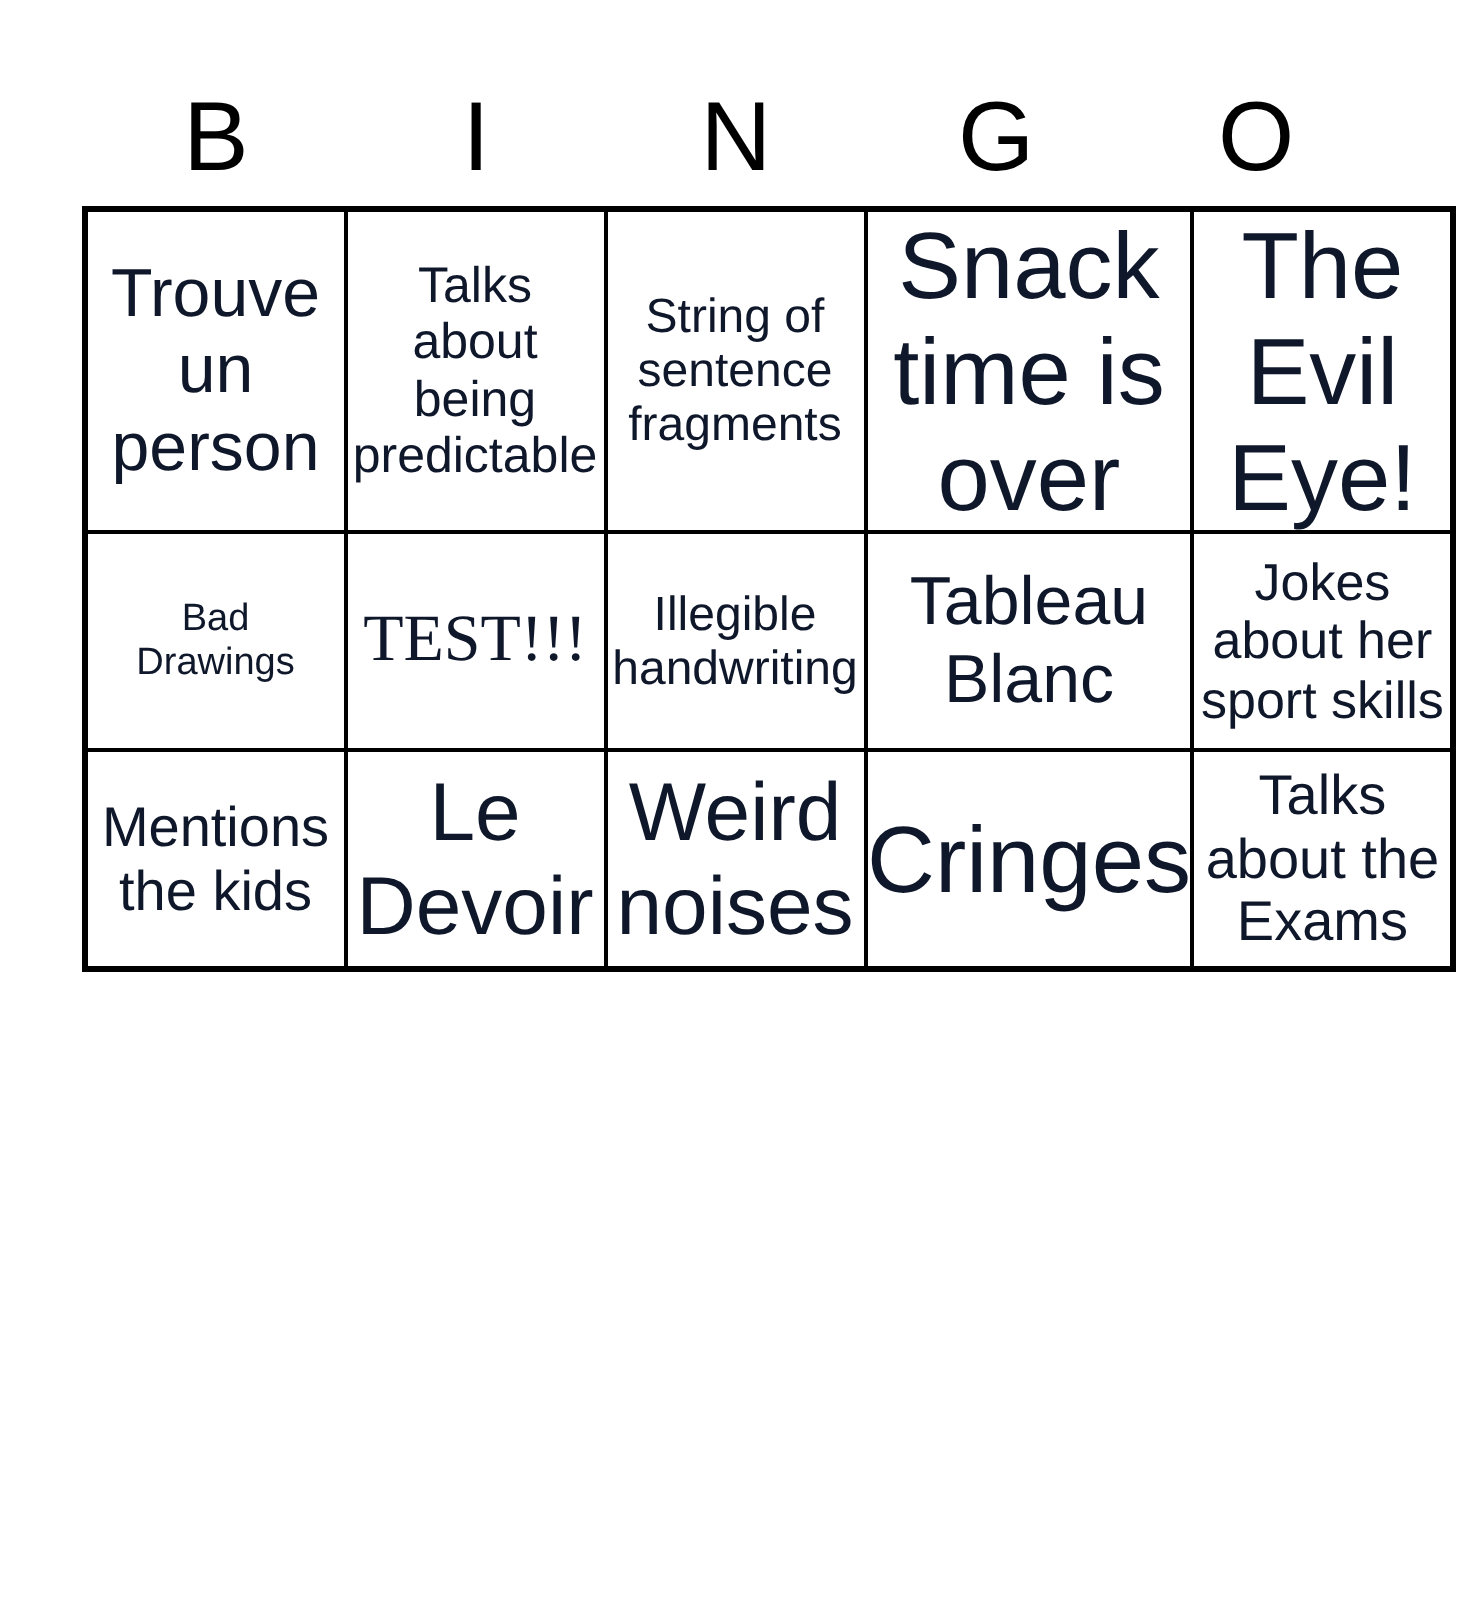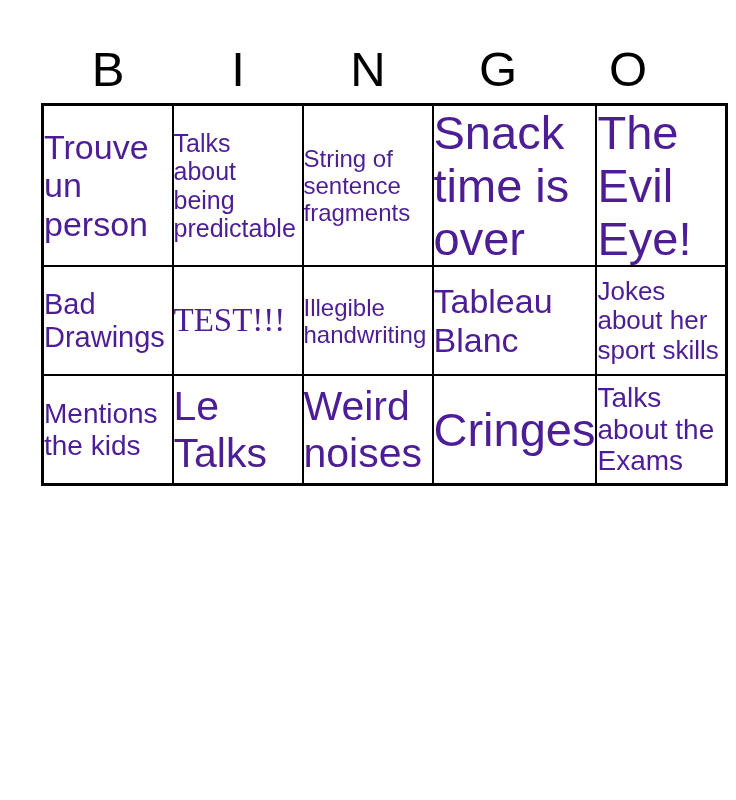--- a/index.html
+++ b/index.html
@@ -29,34 +29,34 @@
     position: absolute;
     left: 41px; top: 103px;
     border-collapse: collapse;
     table-layout: fixed;
     background: #ffffff;
     border: 3px solid #000000;
   }
   table.bingo-grid td {
     width: 130px; height: 109px;
     border: 2px solid #000000;
-    text-align: left;
+    text-align: center;
     vertical-align: middle;
     white-space: pre-line;
     line-height: 1.13;
     padding: 0;
     overflow: hidden;
-    color: #4c1d95;
+    color: #0f172a;
   }
   .f24 { font-size: 24px; }
   .f25 { font-size: 25px; }
   .f26 { font-size: 26px; }
   .f27 { font-size: 24px; }
   .f28 { font-size: 28px; }
-  .f29 { font-size: 29px; }
+  .f29 { font-size: 19px; }
   .f30 { font-size: 30px; }
   .f33 { font-size: 33px; font-family: Liberation Serif, serif; }
   .f34 { font-size: 34px; }
   .f35 { font-size: 47px; }
   .f38 { font-size: 38px; }
   .f41 { font-size: 41px; }
   .f50 { font-size: 50px; }
 </style>
 </head>
 <body>
@@ -100,21 +100,21 @@
         <td class="f34">Tableau
 Blanc</td>
         <td class="f26">Jokes
 about her
 sport skills</td>
       </tr>
       <tr>
         <td class="f28">Mentions
 the kids</td>
         <td class="f41">Le
-Talks</td>
+Devoir</td>
         <td class="f41">Weird
 noises</td>
         <td class="f35">Cringes</td>
         <td class="f28">Talks
 about the
 Exams</td>
       </tr>
     </tbody>
   </table>
 

